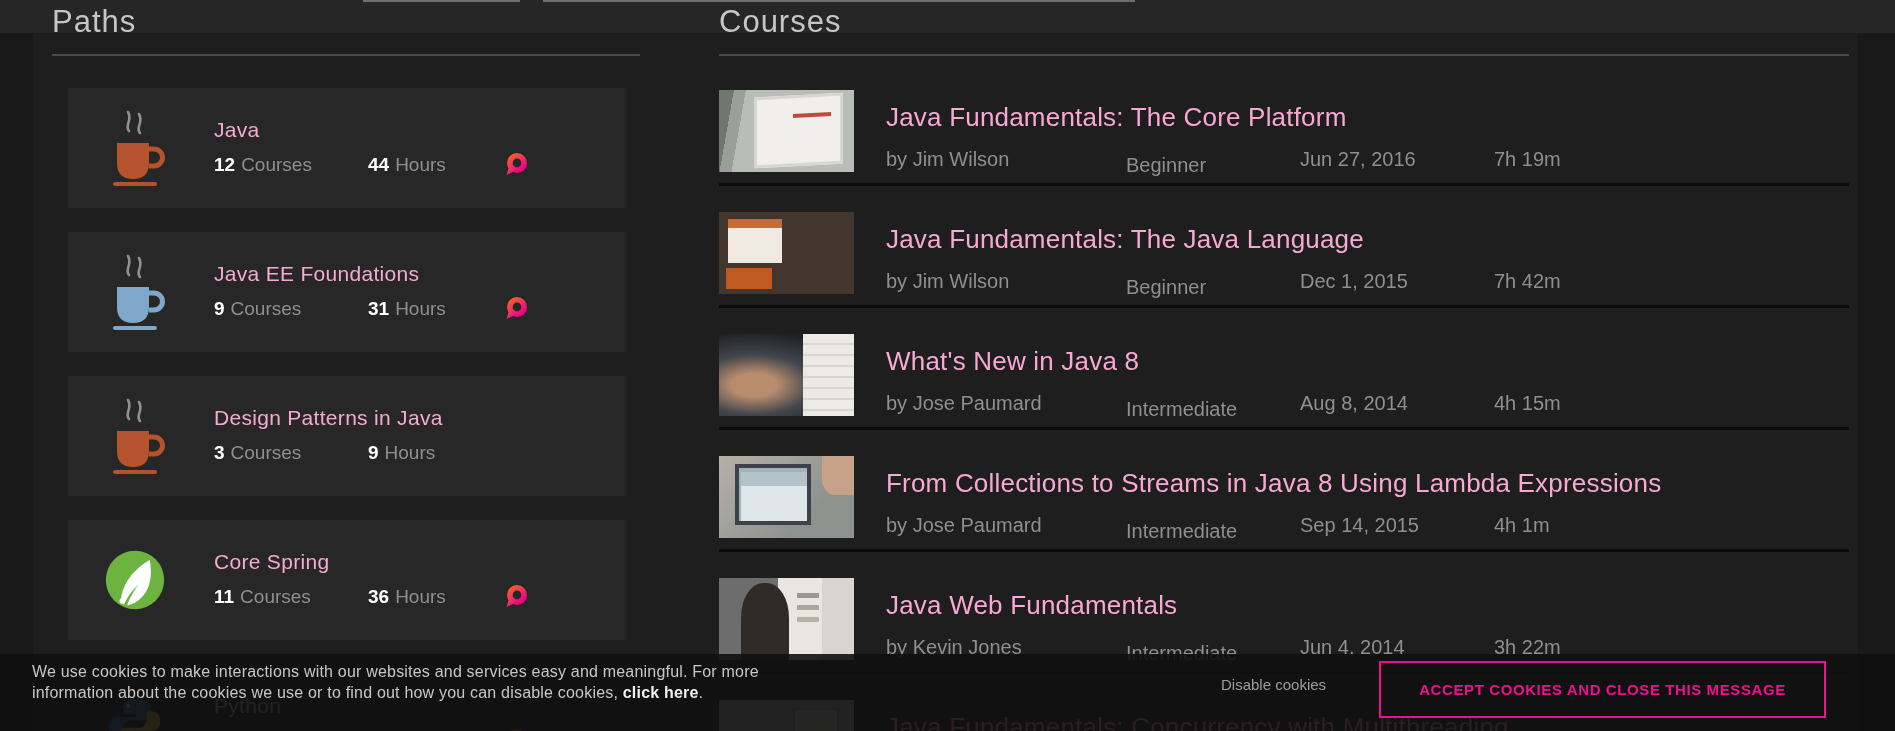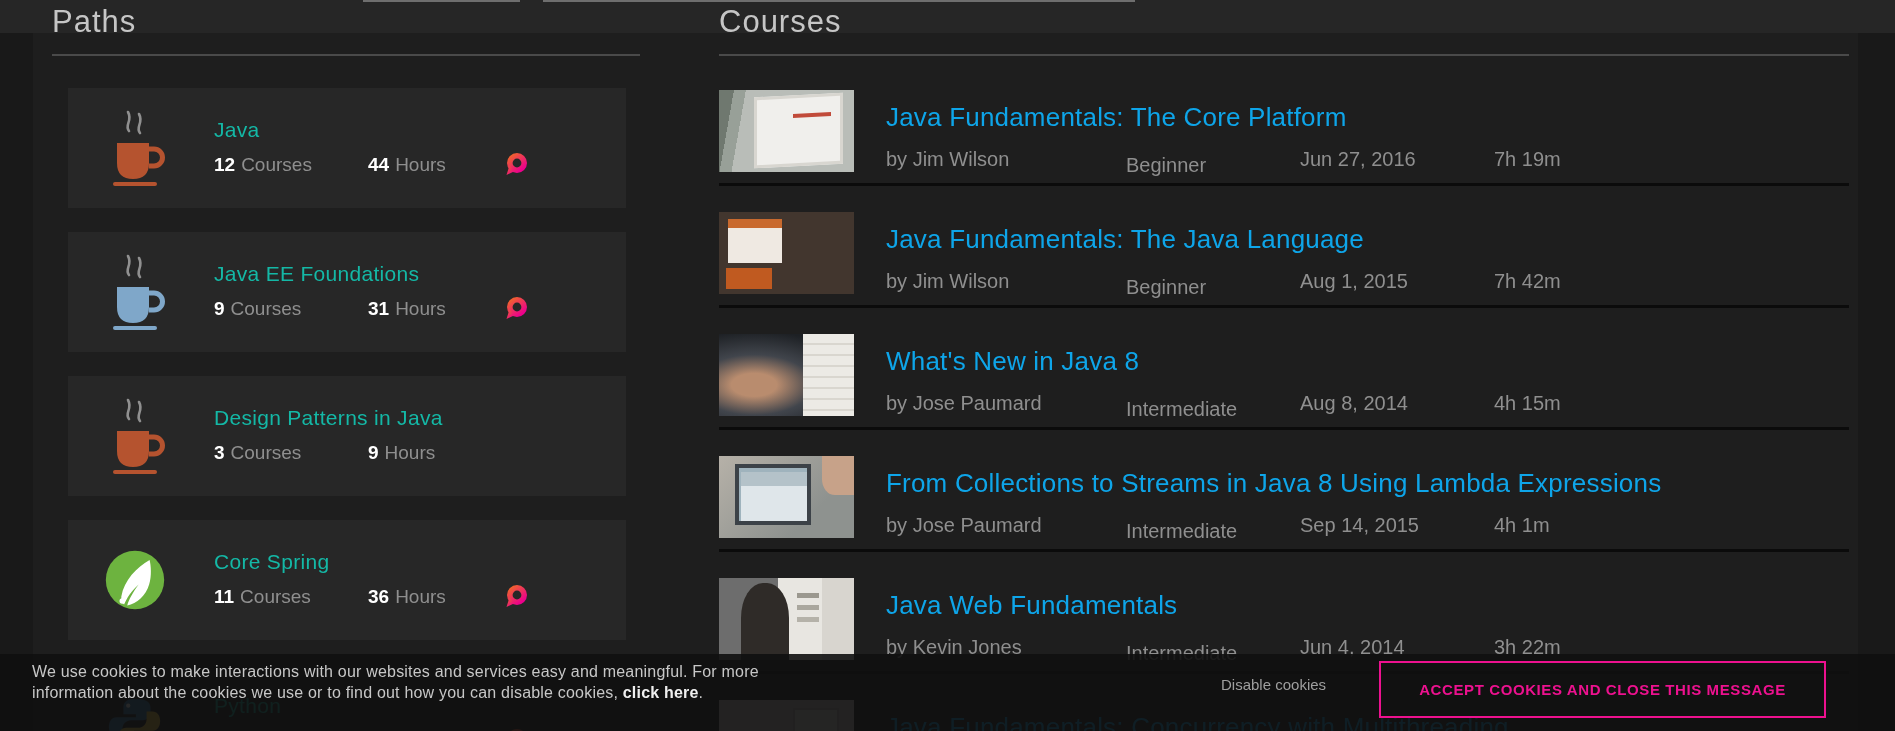--- a/index.html
+++ b/index.html
@@ -30,33 +30,33 @@
   .courses-divider{left:719px;width:1130px;}
 
   
   .paths-list{position:absolute;left:68px;top:88px;width:558px;z-index:1;}
   .path-card{
     height:120px;margin-bottom:24px;background:var(--card-bg);
     display:flex;align-items:center;padding-left:36px;cursor:pointer;
   }
   .p-icon{width:62px;height:84px;flex:0 0 62px;display:flex;align-items:center;justify-content:center;}
   .p-text{margin-left:48px;flex:1;}
-  .p-title{font-size:21px;font-weight:500;color:#14b8a6;letter-spacing:.3px;}
+  .p-title{font-size:21px;font-weight:500;color:#f9a8d4;letter-spacing:.3px;}
   .p-stats{position:relative;margin-top:12px;font-size:19px;height:24px;}
   .p-stats .num{color:#ffffff;font-weight:700;}
   .p-stats .lab{color:#8f8f8f;margin-left:6px;font-weight:400;}
   .p-stats .hours{position:absolute;left:154px;top:0;white-space:nowrap;}
   .p-badge{position:absolute;left:290px;top:-2px;width:24px;height:26px;}
 
   
   .courses-list{position:absolute;left:719px;top:64px;width:1130px;z-index:1;}
   .course-row{position:relative;height:122px;cursor:pointer;}
   .course-row::after{content:'';position:absolute;left:0;right:0;bottom:0;height:3px;background:#0b0b0b;}
   .thumb{position:absolute;left:0;top:26px;width:135px;height:82px;background:#555;overflow:hidden;}
-  .c-title{position:absolute;left:167px;top:38px;font-size:26px;font-weight:400;color:#0ea5e9;white-space:nowrap;letter-spacing:.2px;}
+  .c-title{position:absolute;left:167px;top:38px;font-size:26px;font-weight:400;color:#f9a8d4;white-space:nowrap;letter-spacing:.2px;}
   .c-meta{position:absolute;left:167px;top:84px;right:0;height:22px;font-size:20px;color:#8f8f8f;}
   .c-meta .m-level{position:absolute;left:240px;top:0;margin-top:6px;}
   .c-meta .m-date{position:absolute;left:414px;top:0;}
   .c-meta .m-duration{position:absolute;left:608px;top:0;}
 
   
   .t-whiteboard{background:linear-gradient(100deg,#6f786f 0 10%,#98a098 10% 18%,#b9bdb8 18%);}
   .t-whiteboard::after{content:'';position:absolute;left:26%;top:6%;width:66%;height:86%;
     background:#f0efec;box-shadow:inset 0 0 0 3px #d8d6d0;transform:skewY(-3deg);}
   .t-whiteboard::before{content:'';position:absolute;left:55%;top:28%;width:28%;height:4px;background:#c14b3a;z-index:1;transform:skewY(-3deg);}
@@ -247,21 +247,21 @@
         <span class="m-duration">7h 19m</span>
       </div>
     </div>
 
     <div class="course-row">
       <div class="thumb t-desk"></div>
       <div class="c-title">Java Fundamentals: The Java Language</div>
       <div class="c-meta">
         <span class="m-author">by Jim Wilson</span>
         <span class="m-level">Beginner</span>
-        <span class="m-date">Aug 1, 2015</span>
+        <span class="m-date">Dec 1, 2015</span>
         <span class="m-duration">7h 42m</span>
       </div>
     </div>
 
     <div class="course-row">
       <div class="thumb t-person-monitor"></div>
       <div class="c-title">What's New in Java 8</div>
       <div class="c-meta">
         <span class="m-author">by Jose Paumard</span>
         <span class="m-level">Intermediate</span>

